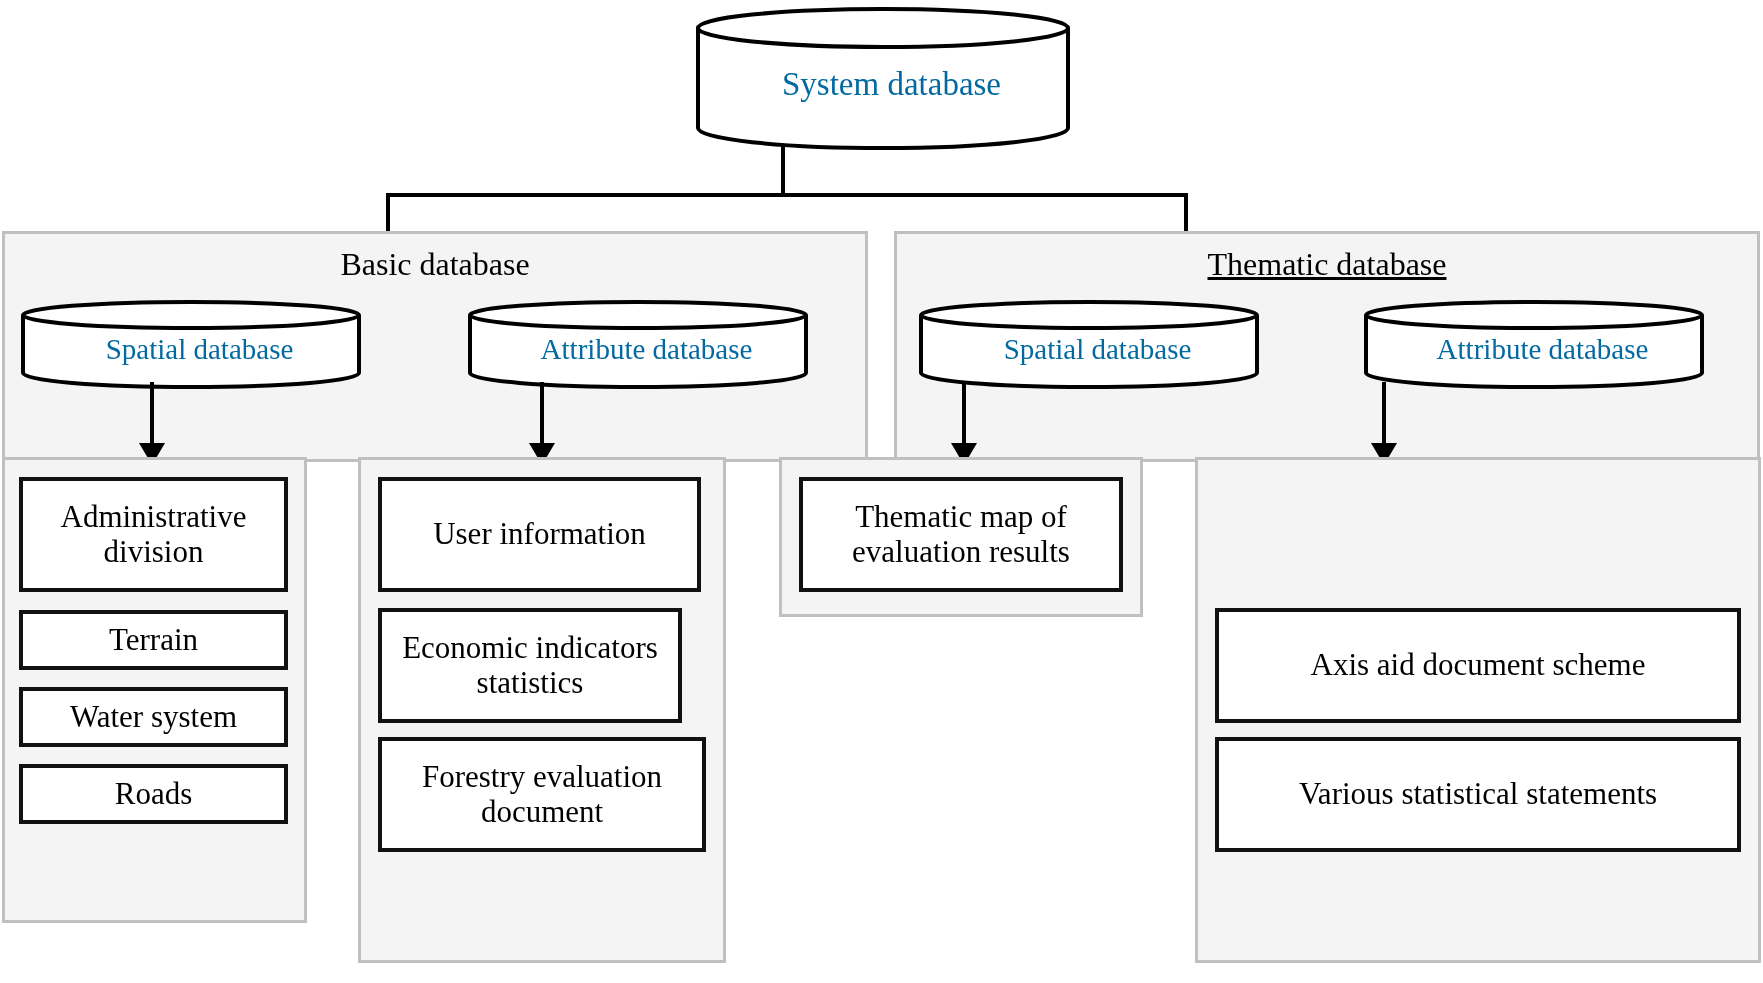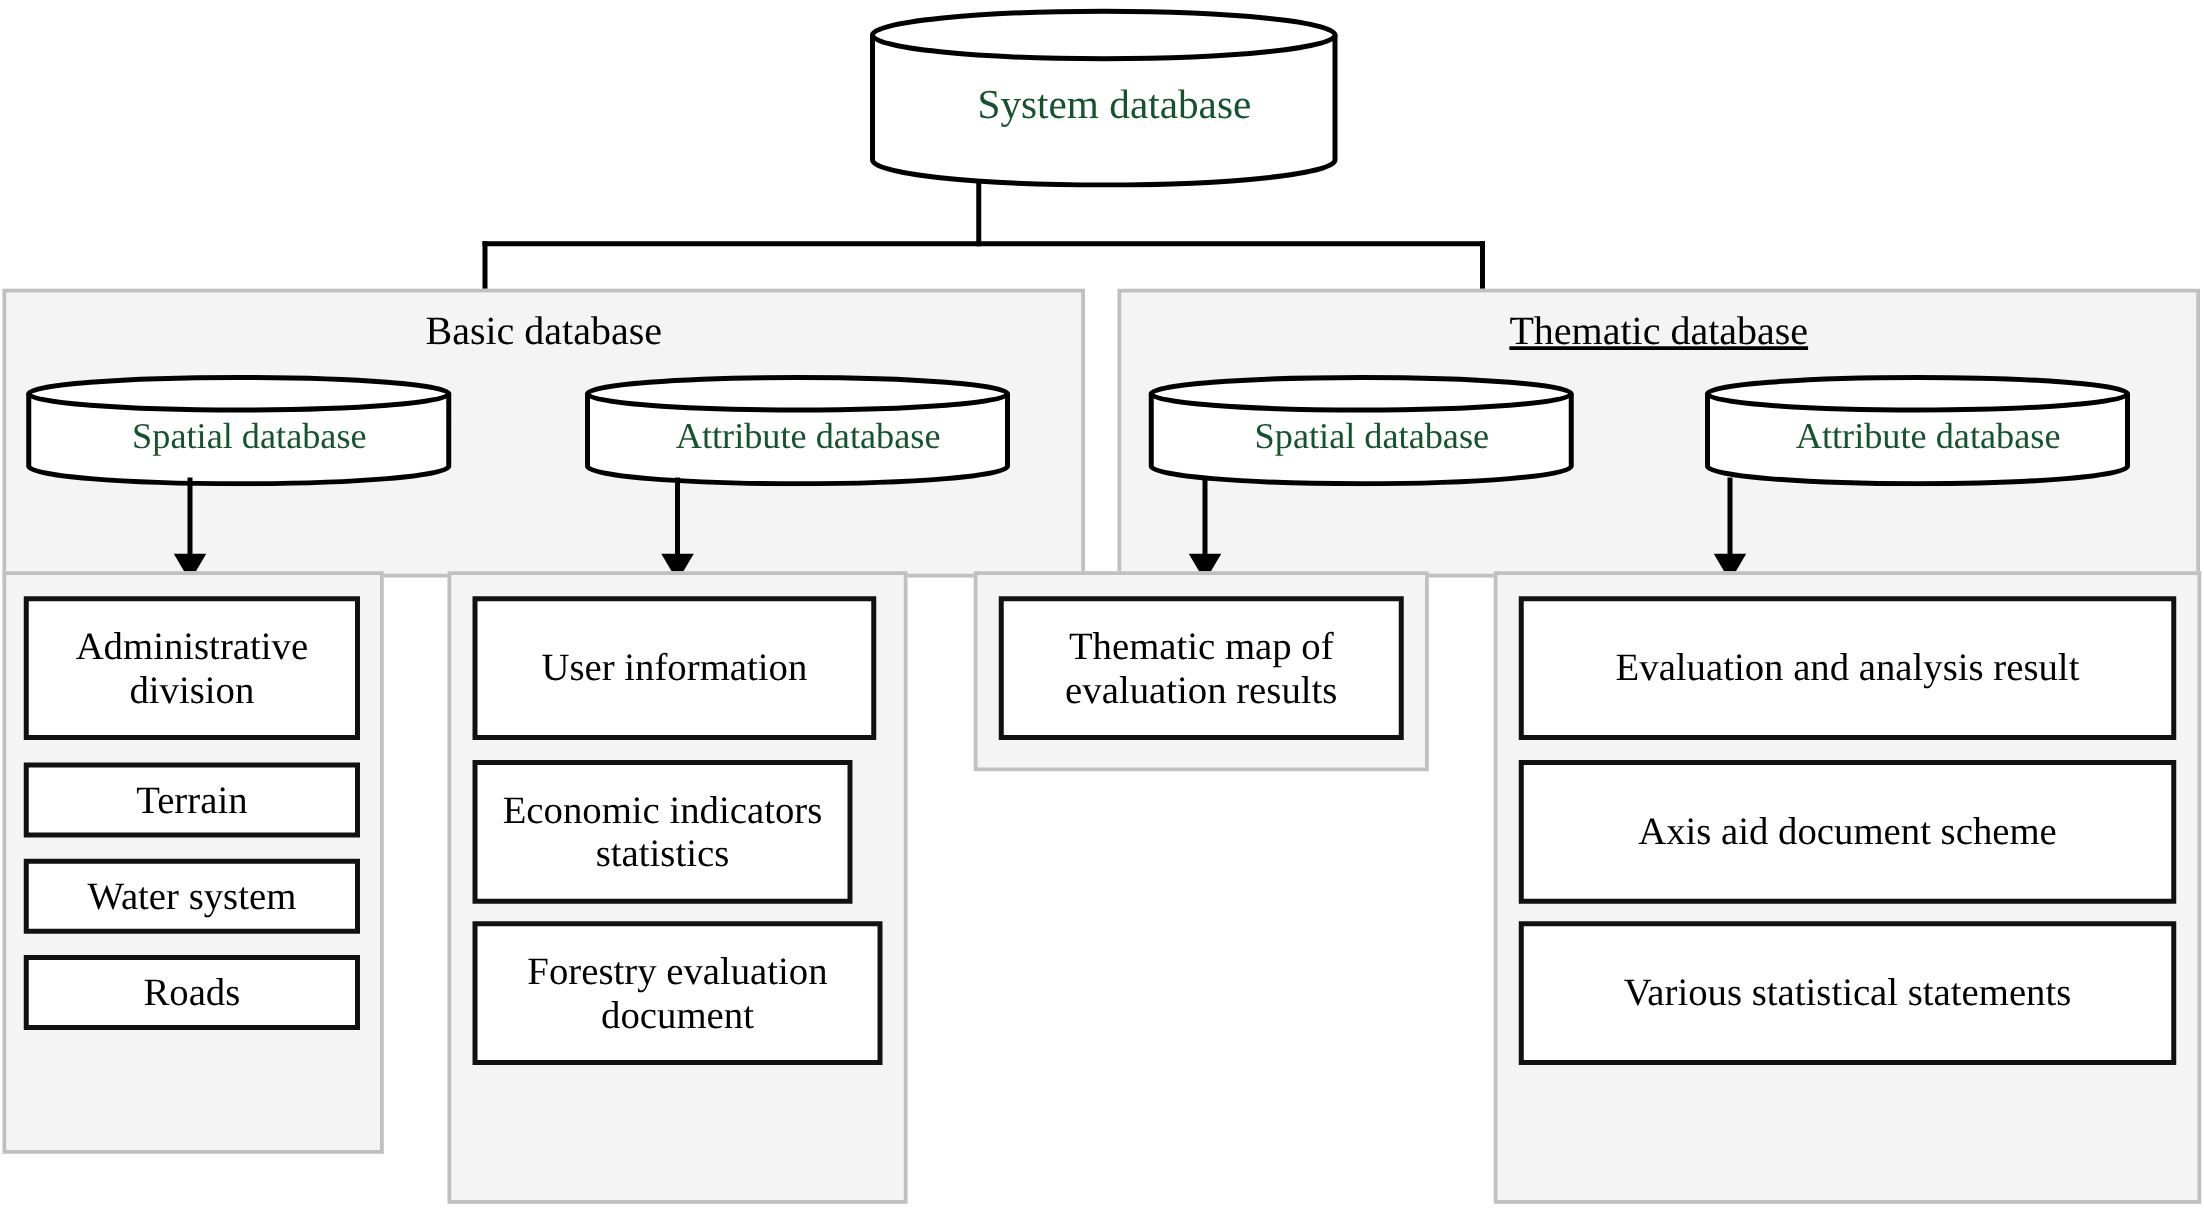--- a/index.html
+++ b/index.html
@@ -26,21 +26,21 @@
     inset: 0;
     width: 100%;
     height: 100%;
     display: block;
   }
   .cyl .cyl-label {
     position: absolute;
     left: 17px;
     right: 0;
     text-align: center;
-    color: #14532d;
+    color: #0369a1;
     white-space: nowrap;
     pointer-events: none;
   }
 
   
   .panel {
     position: absolute;
     box-sizing: border-box;
     background: #f4f4f4;
     border: 3px solid #c0c0c0;
@@ -186,23 +186,20 @@
   </div>
 
   <div class="panel" style="left:779px; top:457px; width:364px; height:160px;"></div>
 
   <div class="leafbox" style="left:799px; top:477px; width:324px; height:115px; font-size:31px;">
     <span>Thematic map of evaluation results</span>
   </div>
 
   <div class="panel" style="left:1195px; top:457px; width:566px; height:506px;"></div>
 
-  <div class="leafbox" style="left:1215px; top:477px; width:526px; height:115px; font-size:31px;">
-    <span>Evaluation and analysis result</span>
-  </div>
 
   <div class="leafbox" style="left:1215px; top:608px; width:526px; height:115px; font-size:31px;">
     <span>Axis aid document scheme</span>
   </div>
 
   <div class="leafbox" style="left:1215px; top:737px; width:526px; height:115px; font-size:31px;">
     <span>Various statistical statements</span>
   </div>
 
 </div>

